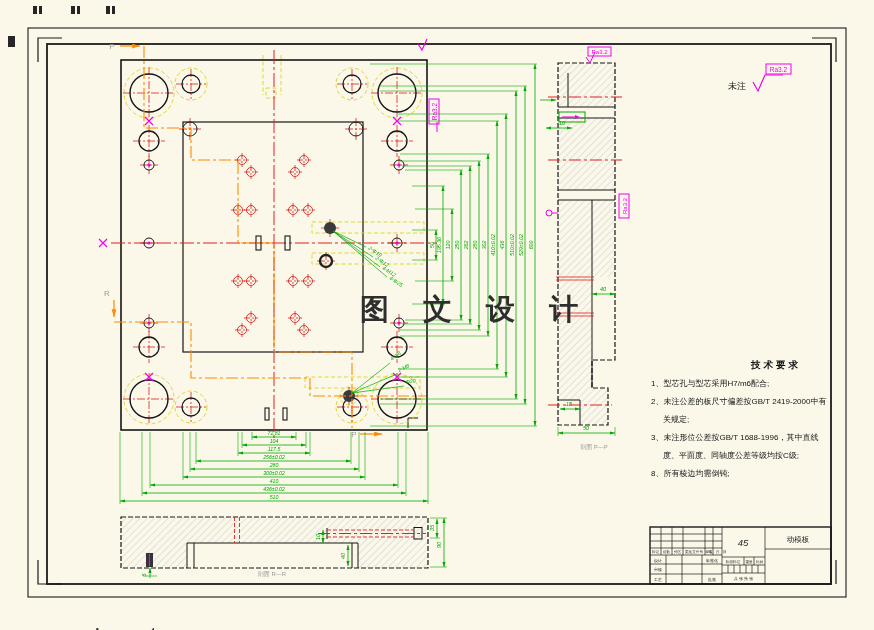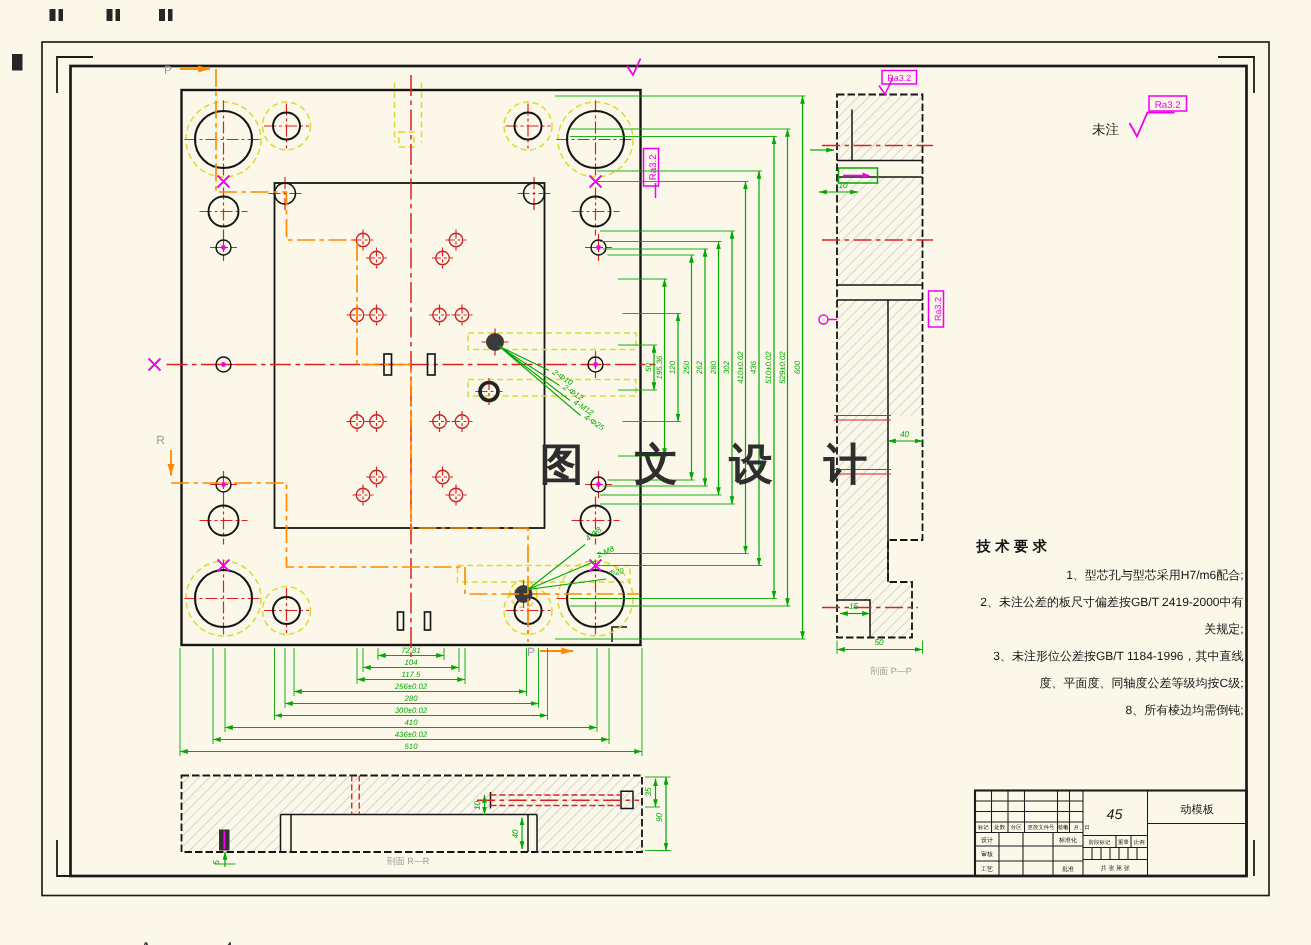--- a/index.html
+++ b/index.html
@@ -3,23 +3,23 @@
 <meta charset="utf-8">
 <style>
   html,body{margin:0;padding:0;background:#fbf8ea;}
   .stage{position:relative;width:874px;height:630px;background:#fbf8ea;overflow:hidden;
          font-family:"Liberation Sans", sans-serif;}
   svg{position:absolute;left:0;top:0;}
   .watermark{position:absolute;left:336px;top:290px;font-size:29px;letter-spacing:13px;
              color:#2e2e2e;font-weight:600;white-space:nowrap;z-index:5;margin-left:24px;}
   .techreq{position:absolute;left:651px;top:356px;width:178px;color:#141414;
            font-size:8px;line-height:18px;z-index:4;}
-  .tr-title{text-align:left;font-weight:bold;font-size:9.5px;letter-spacing:3px;
-            margin-bottom:1px;}
-  .tr-item{padding-left:12px;text-indent:-12px;text-align:right;}
+  .tr-title{text-align:right;font-weight:bold;font-size:9.5px;letter-spacing:3px;
+            padding-right:28px;margin-bottom:1px;}
+  .tr-item{padding-left:12px;text-indent:-12px;}
 </style>
 </head>
 <body>
 
 <div class="stage">
 
 <svg width="874" height="630" viewBox="0 0 874 630">
   <defs>
     <pattern id="h" width="5" height="5" patternUnits="userSpaceOnUse" patternTransform="rotate(45)">
       <line x1="0" y1="0" x2="0" y2="5" stroke="#c9c9c9" stroke-width="1"></line>
@@ -384,17 +384,17 @@
     </g>
   </g>
 </svg>
 
 <div class="watermark">图 文 设 计</div>
 
 <div class="techreq">
   <div class="tr-title">技术要求</div>
   <div class="tr-item">1、型芯孔与型芯采用H7/m6配合;</div>
   <div class="tr-item">2、未注公差的板尺寸偏差按GB/T 2419-2000中有关规定;</div>
-  <div class="tr-item">3、未注形位公差按GB/T 1184-1996，其中直线度、平面度、同轴度公差等级均按C级;</div>
+  <div class="tr-item">3、未注形位公差按GB/T 1688-1996，其中直线度、平面度、同轴度公差等级均按C级;</div>
   <div class="tr-item">8、所有棱边均需倒钝;</div>
 </div>
 
 </div>
 
 </body></html>

